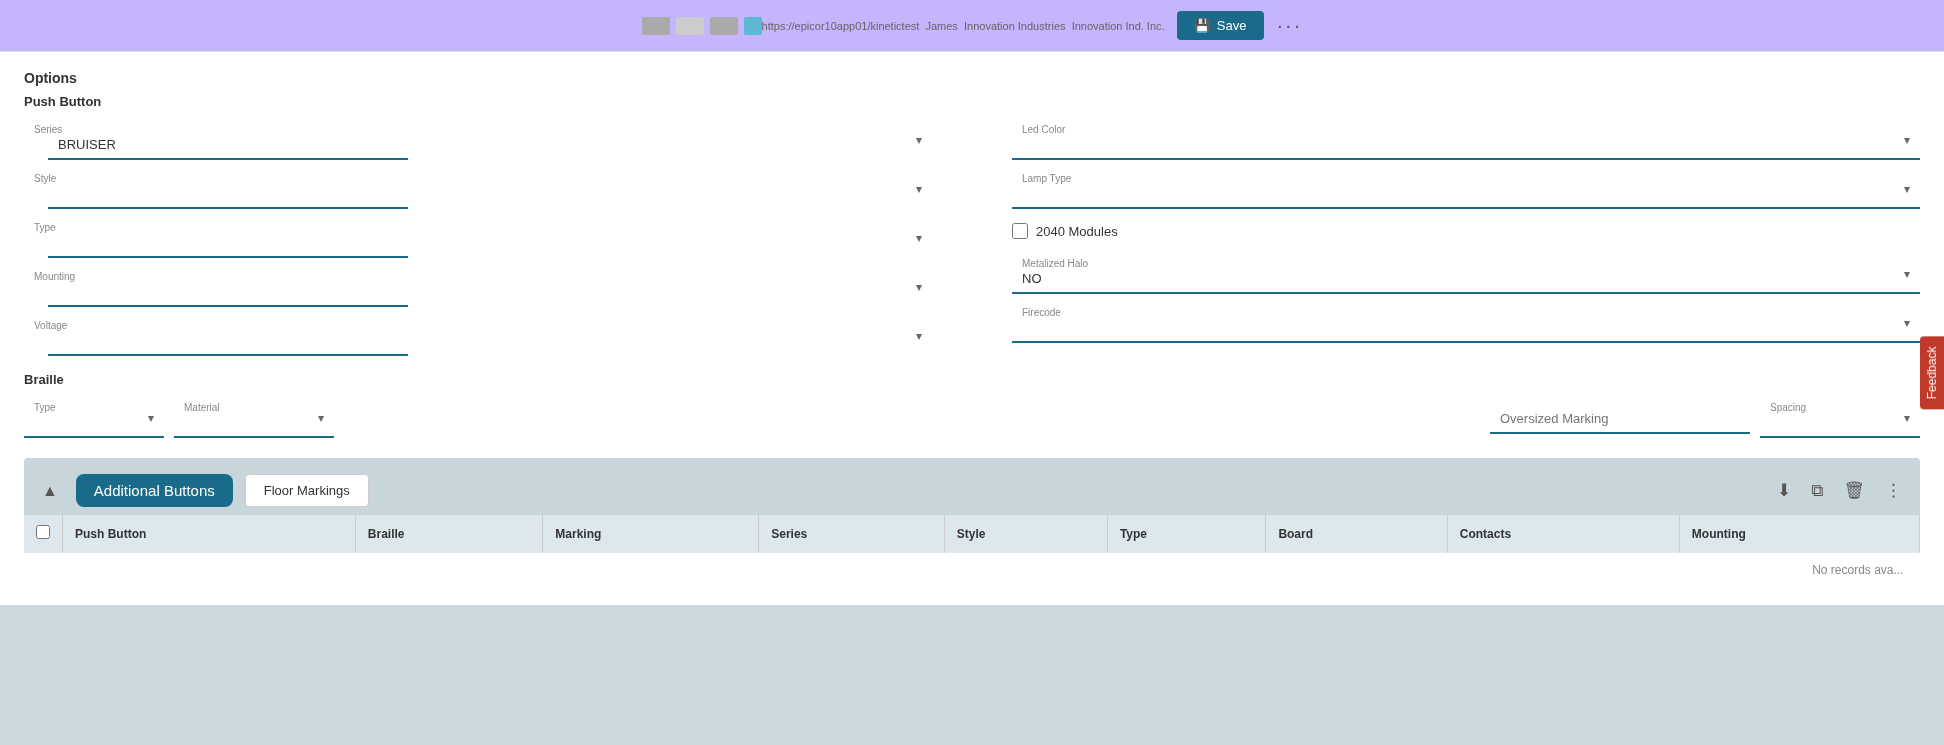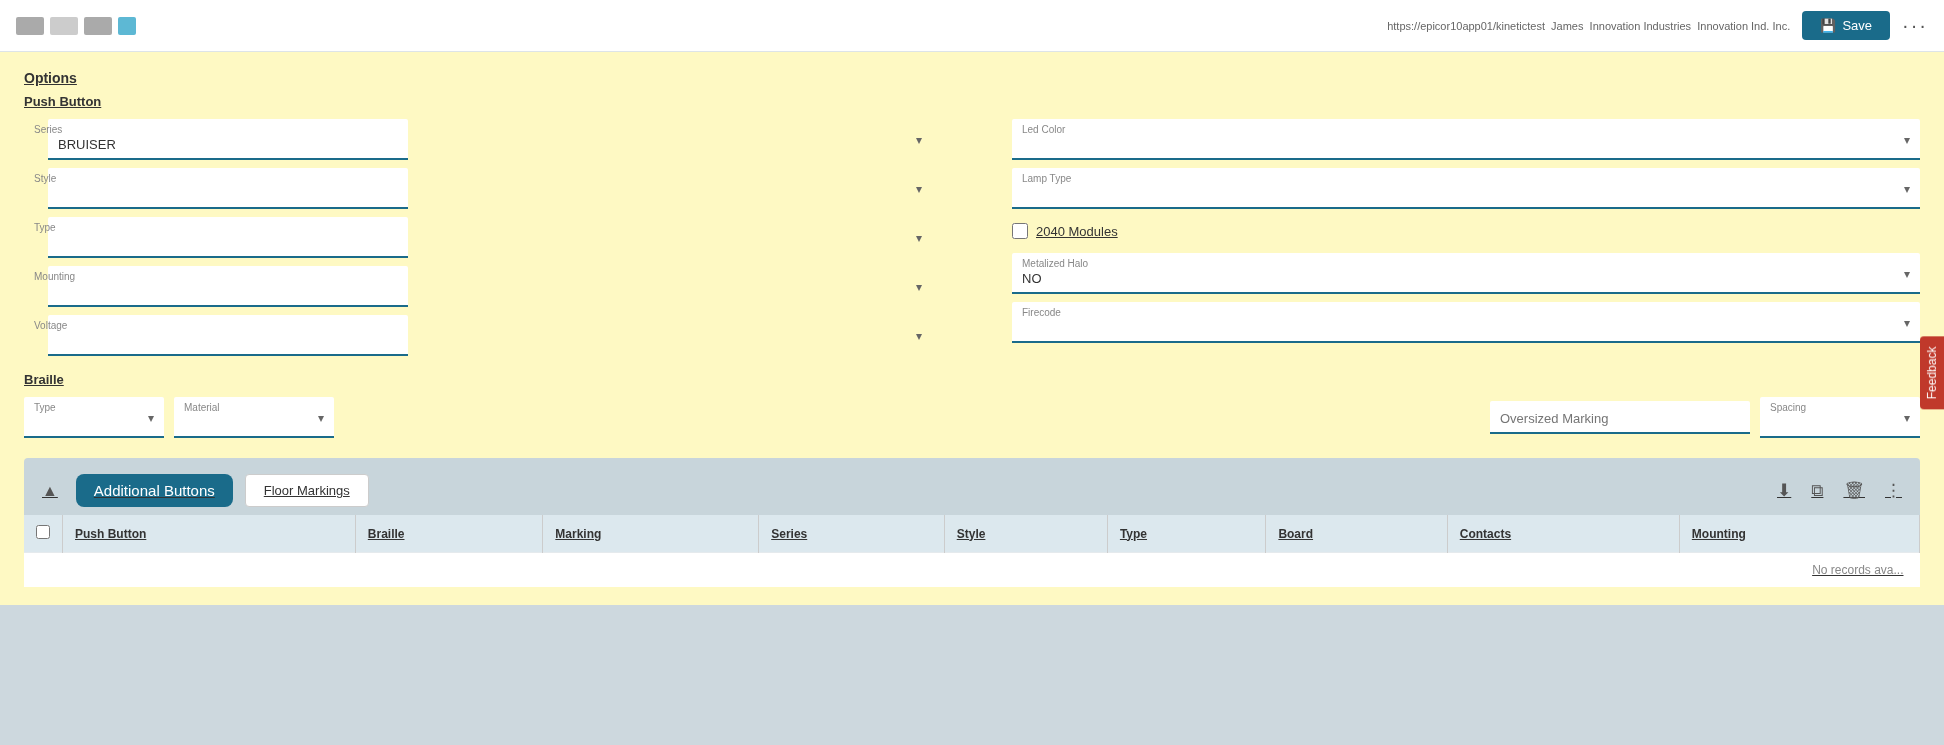--- a/index.html
+++ b/index.html
@@ -7,25 +7,25 @@
       font-family: Arial, sans-serif;
       font-size: 13px;
       background: #cdd8de;
       color: #333;
       min-height: 745px;
       overflow: hidden;
     }
 
     
     .top-bar {
-      background: #ffffff;
+      background: #c4b5fd;
       height: 52px;
       display: flex;
       align-items: center;
-      justify-content: space-between;
+      justify-content: center;
       padding: 0 16px;
       border-bottom: 1px solid #dde4e8;
     }
     .top-bar-left {
       display: flex;
       align-items: center;
       gap: 8px;
     }
     .logo-block {
       display: flex;
@@ -85,22 +85,21 @@
       font-size: 12px;
       cursor: pointer;
       z-index: 100;
       border-radius: 0 4px 4px 0;
       user-select: none;
     }
 
     
     .main-content {
       padding: 18px 24px;
-      background: #fef9c3;
-      text-decoration: underline;
+      background: #ffffff;
     }
 
     .section-title {
       font-size: 14px;
       font-weight: 600;
       color: #333;
       margin-bottom: 8px;
     }
 
     .subsection-title {

